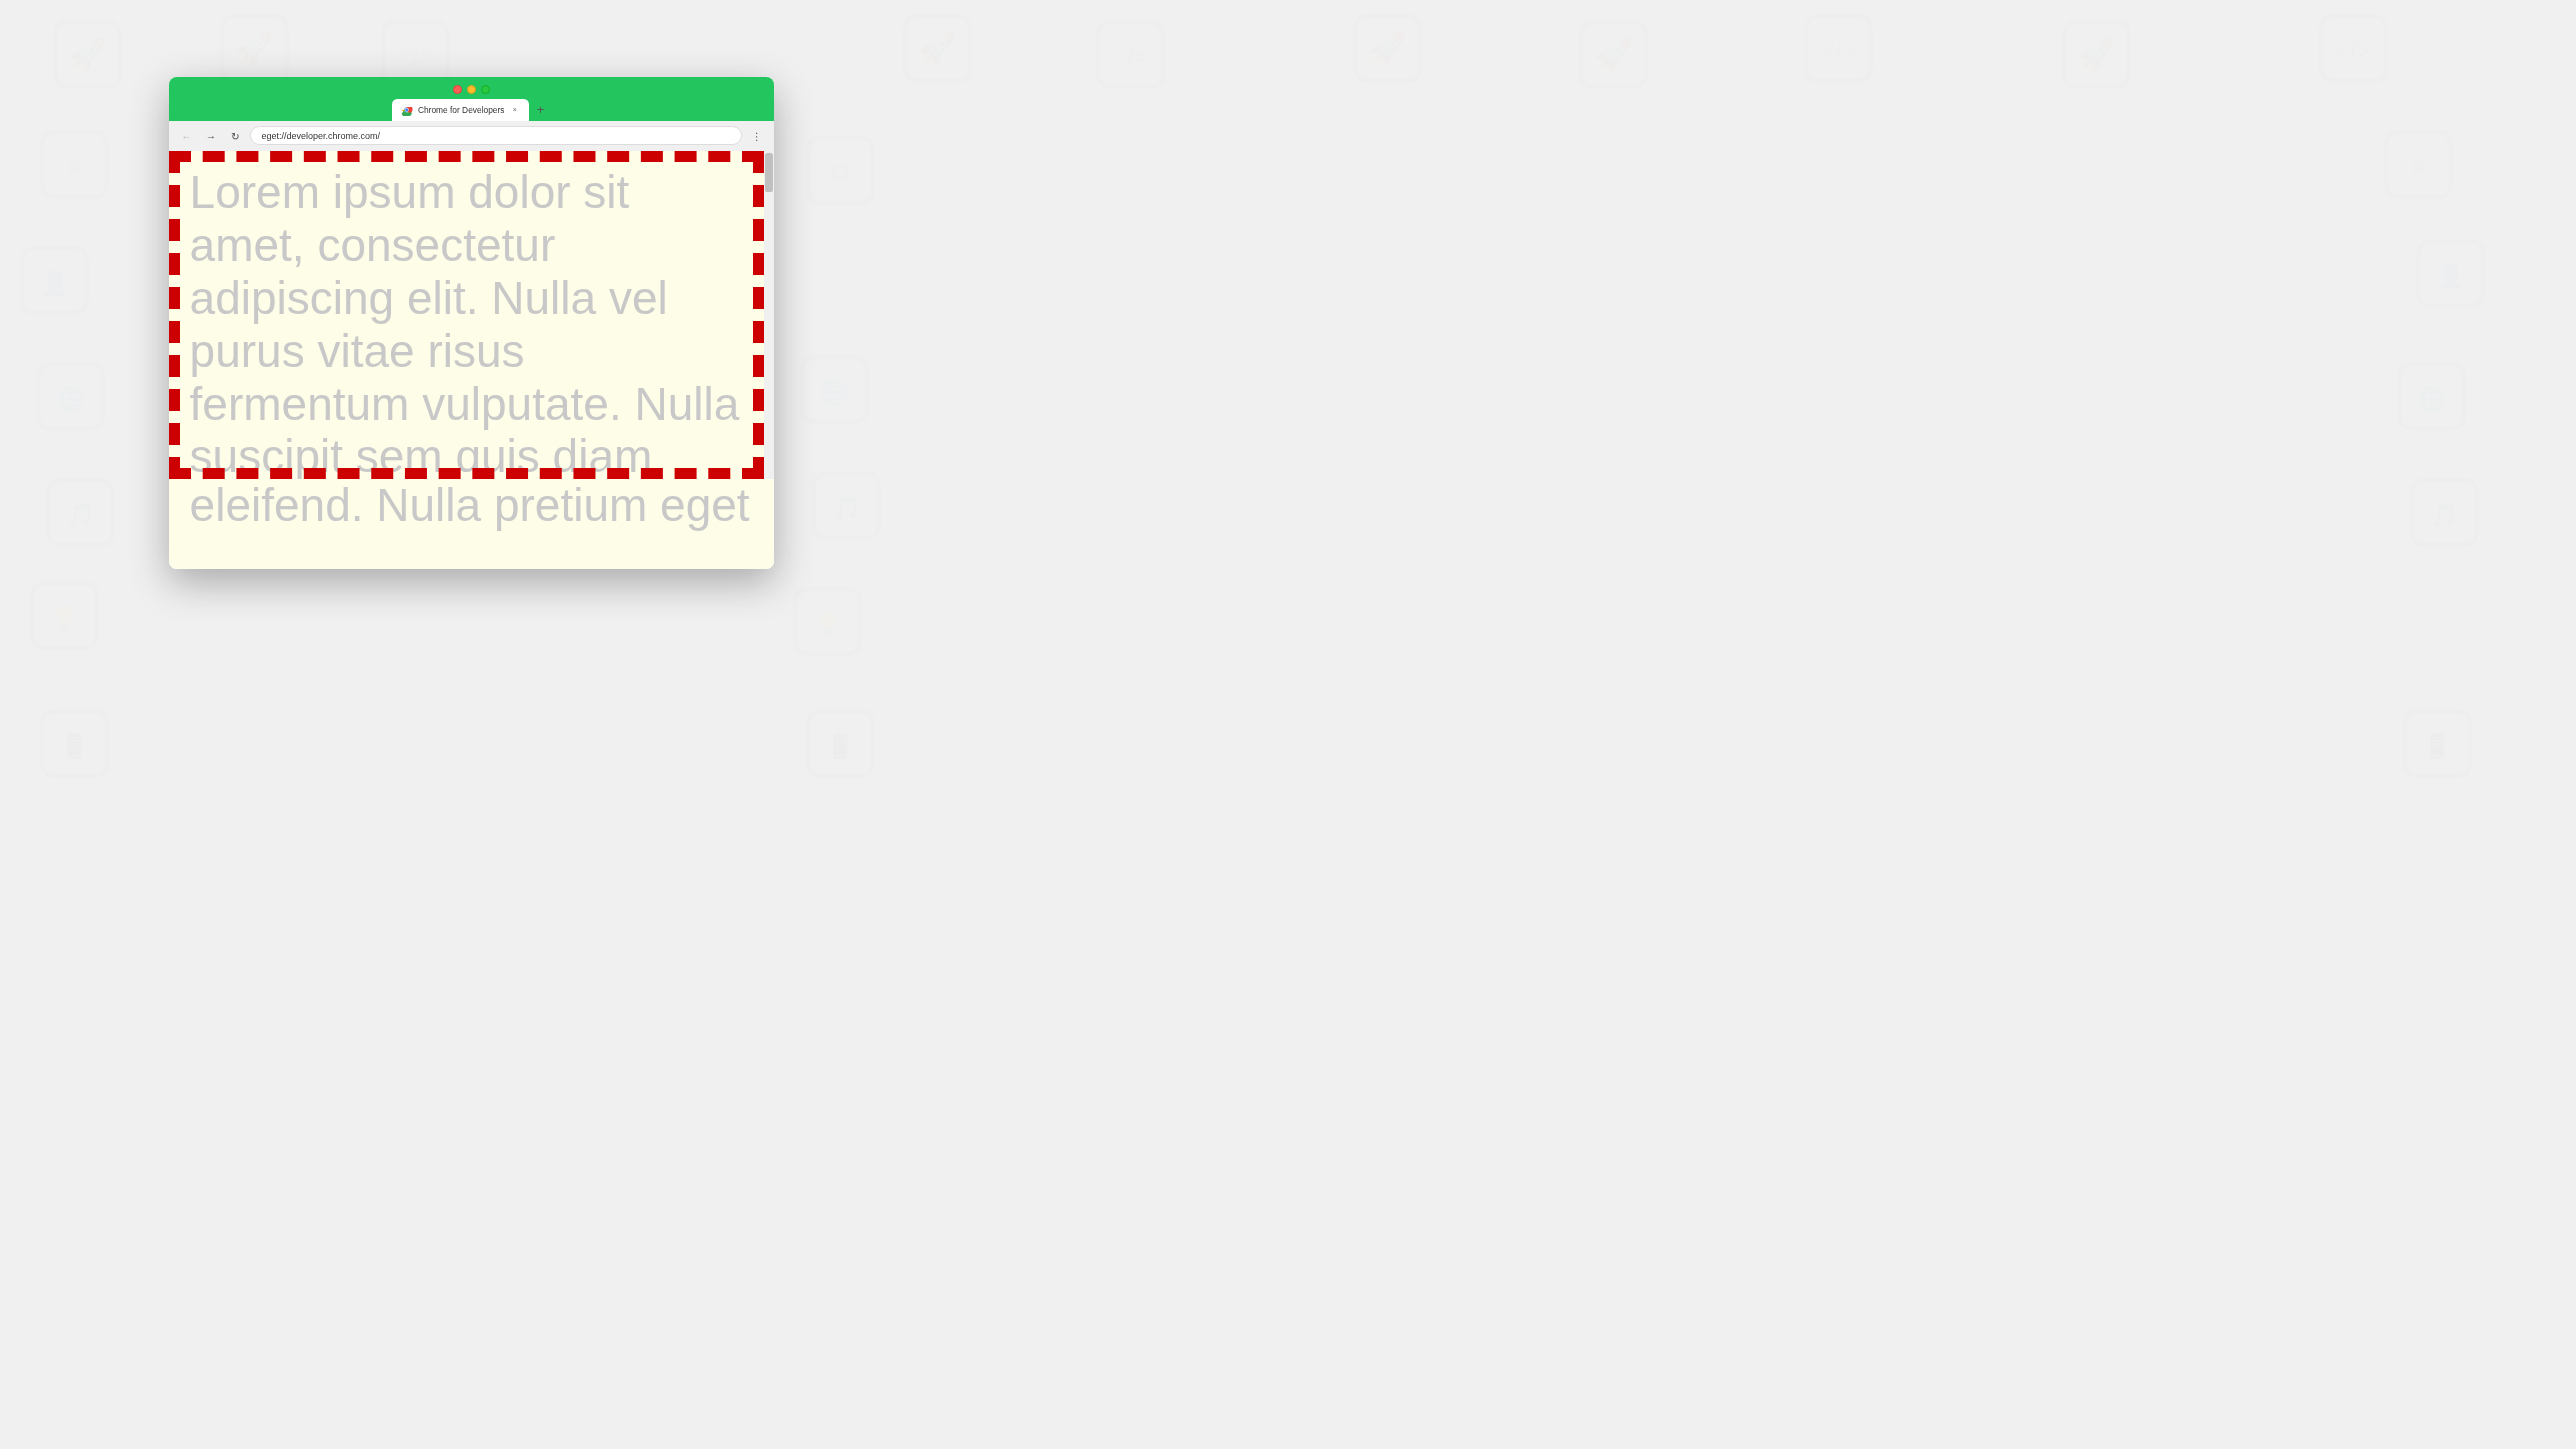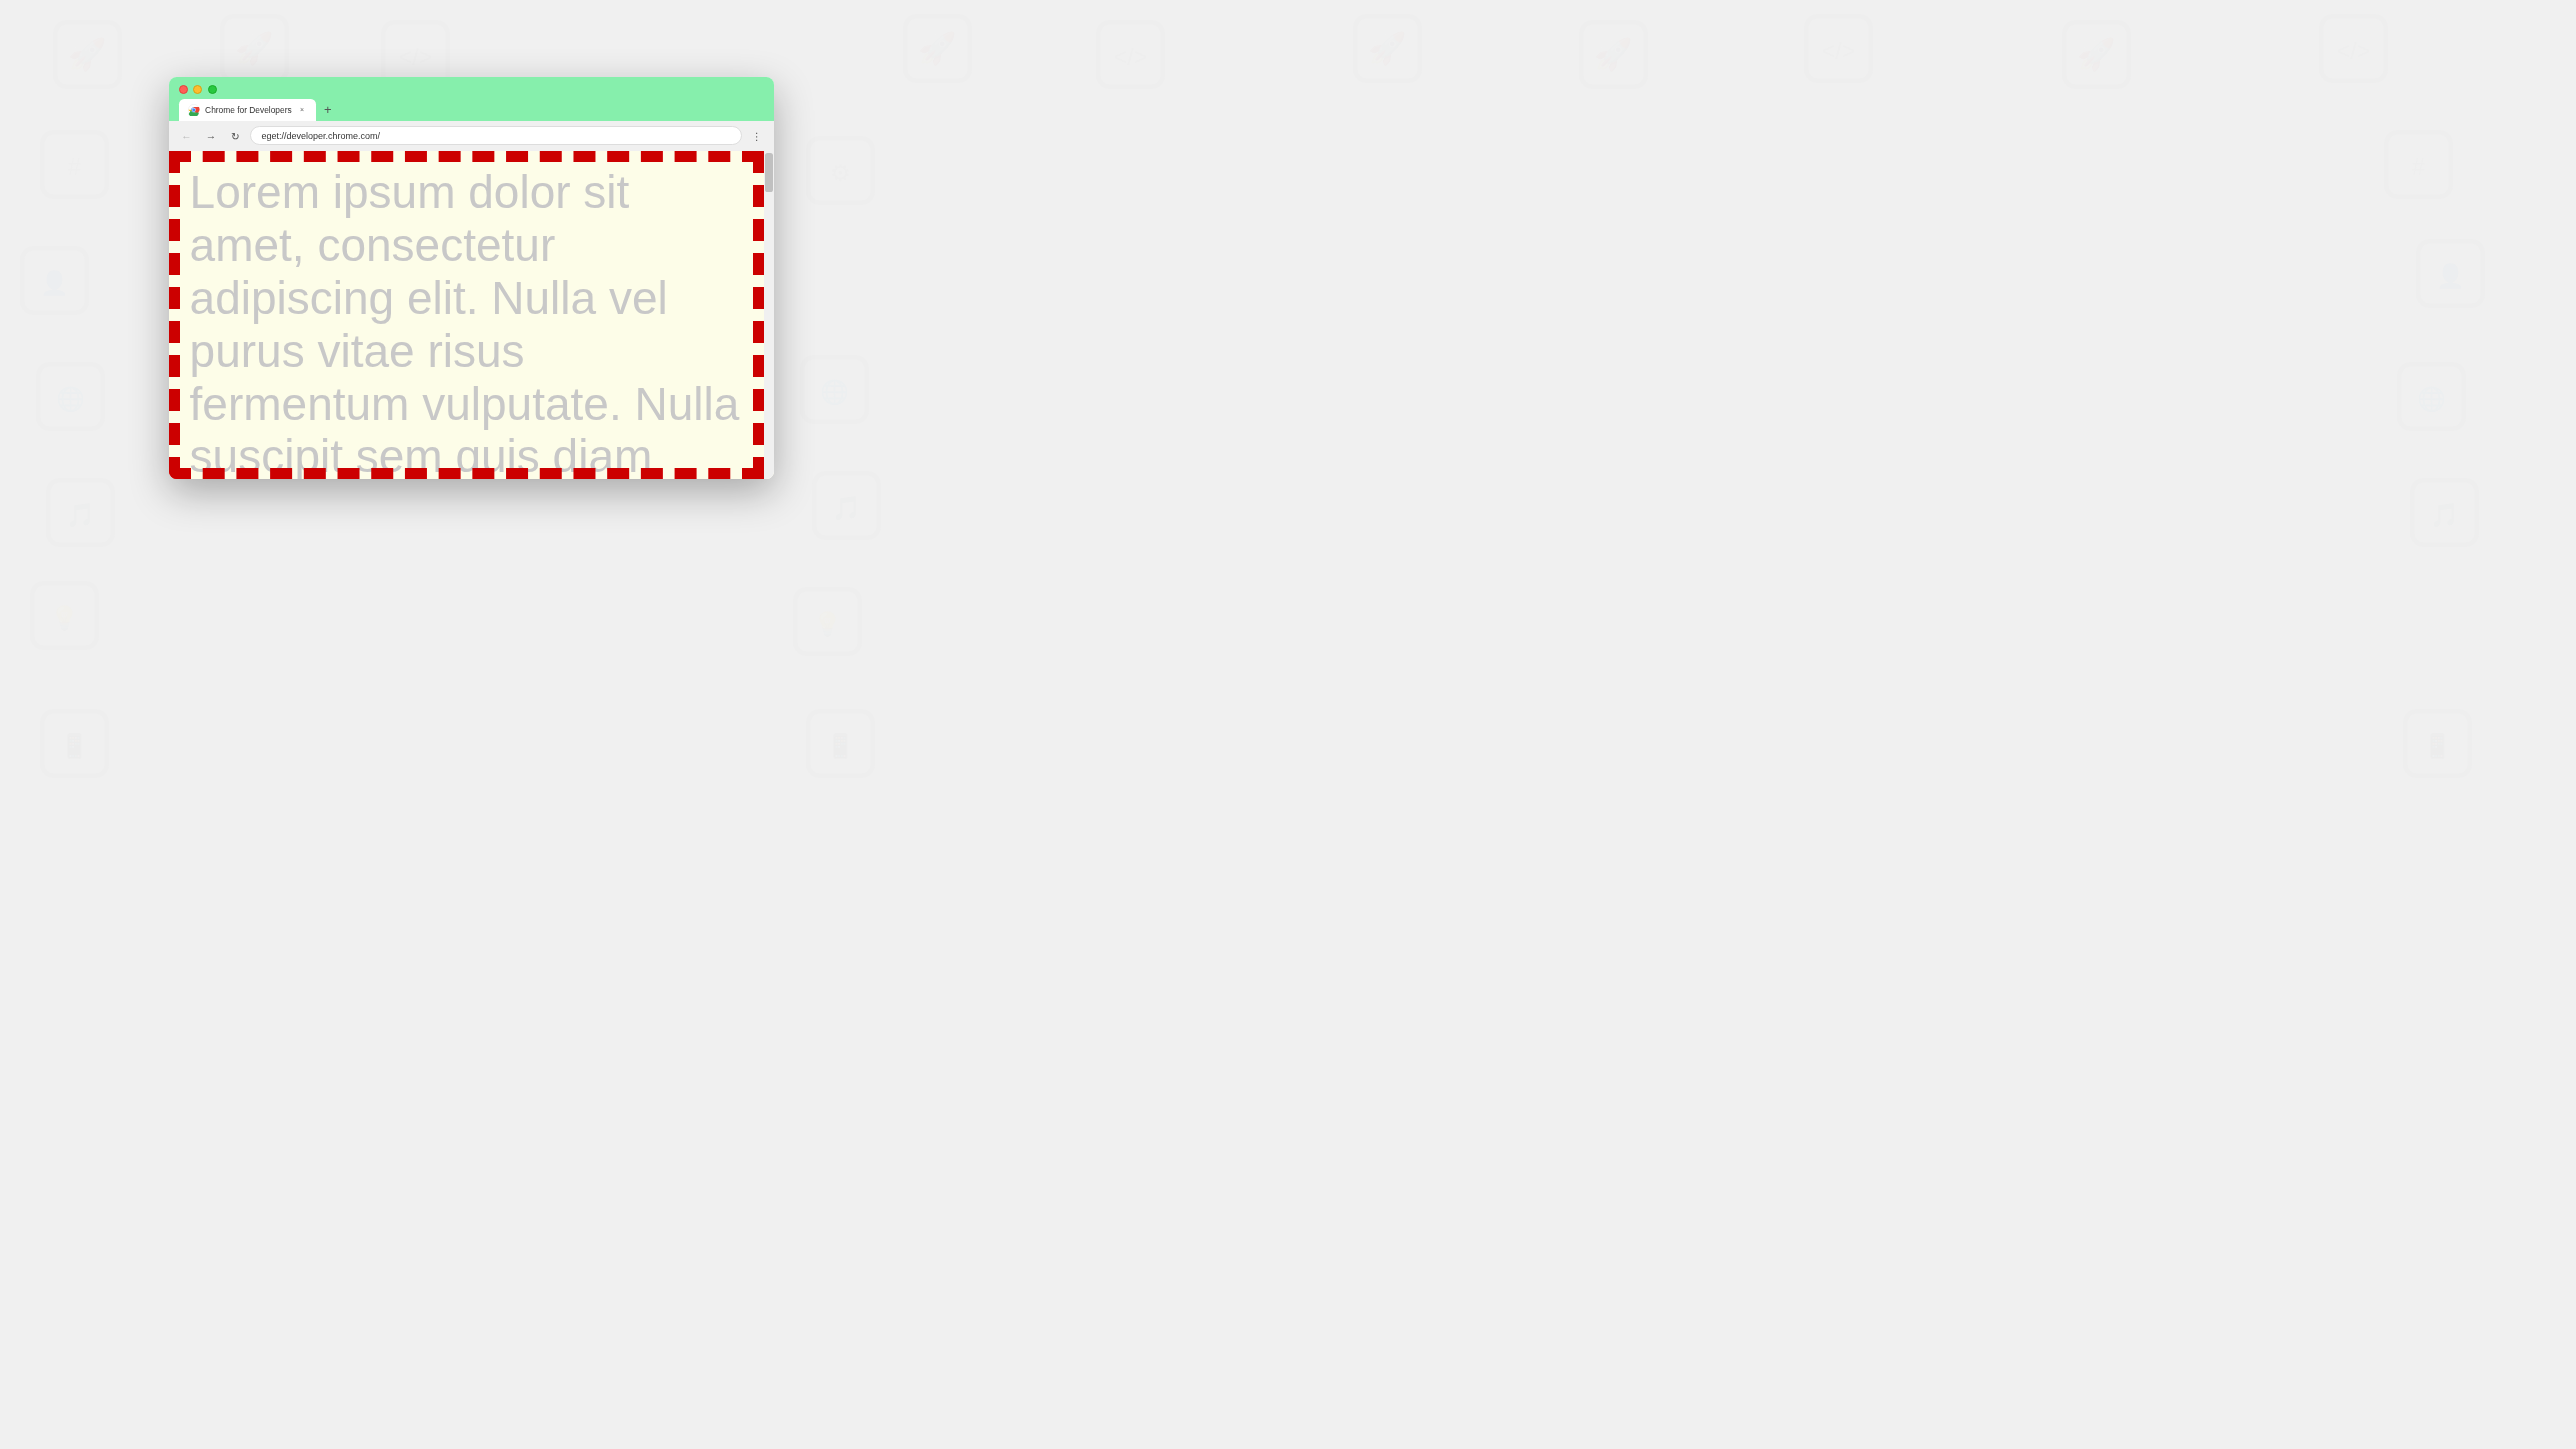--- a/index.html
+++ b/index.html
@@ -28,24 +28,25 @@
       left: 169px;
       width: 605px;
       background: #ffffff;
       border-radius: 7.7px;
       box-shadow: 0 13px 39px rgba(0,0,0,0.3);
       overflow: hidden;
     }
 
     
     .title-bar {
-      background: #86efac;
+      background: #22c55e;
       padding: 7.7px 10.3px 0 10.3px;
       display: flex;
       flex-direction: column;
+      align-items: center;
     }
 
     
     .traffic-lights-row {
       display: flex;
       align-items: center;
       gap: 5.2px;
       margin-bottom: 5.2px;
     }
 
@@ -455,15 +456,18 @@
 
     <div class="scrollbar">
       <div class="scrollbar-thumb"></div>
     </div>
 
     <div class="lorem-text">
       Lorem ipsum dolor sit amet, consectetur adipiscing elit. Nulla vel purus vitae risus fermentum vulputate. Nulla suscipit sem quis diam venenatis, at suscipit nisi
     </div>
   </div>
 
+  <div class="below-fold">
+    eleifend. Nulla pretium eget
+  </div>
 
 </div>
 
 
 </body></html>

